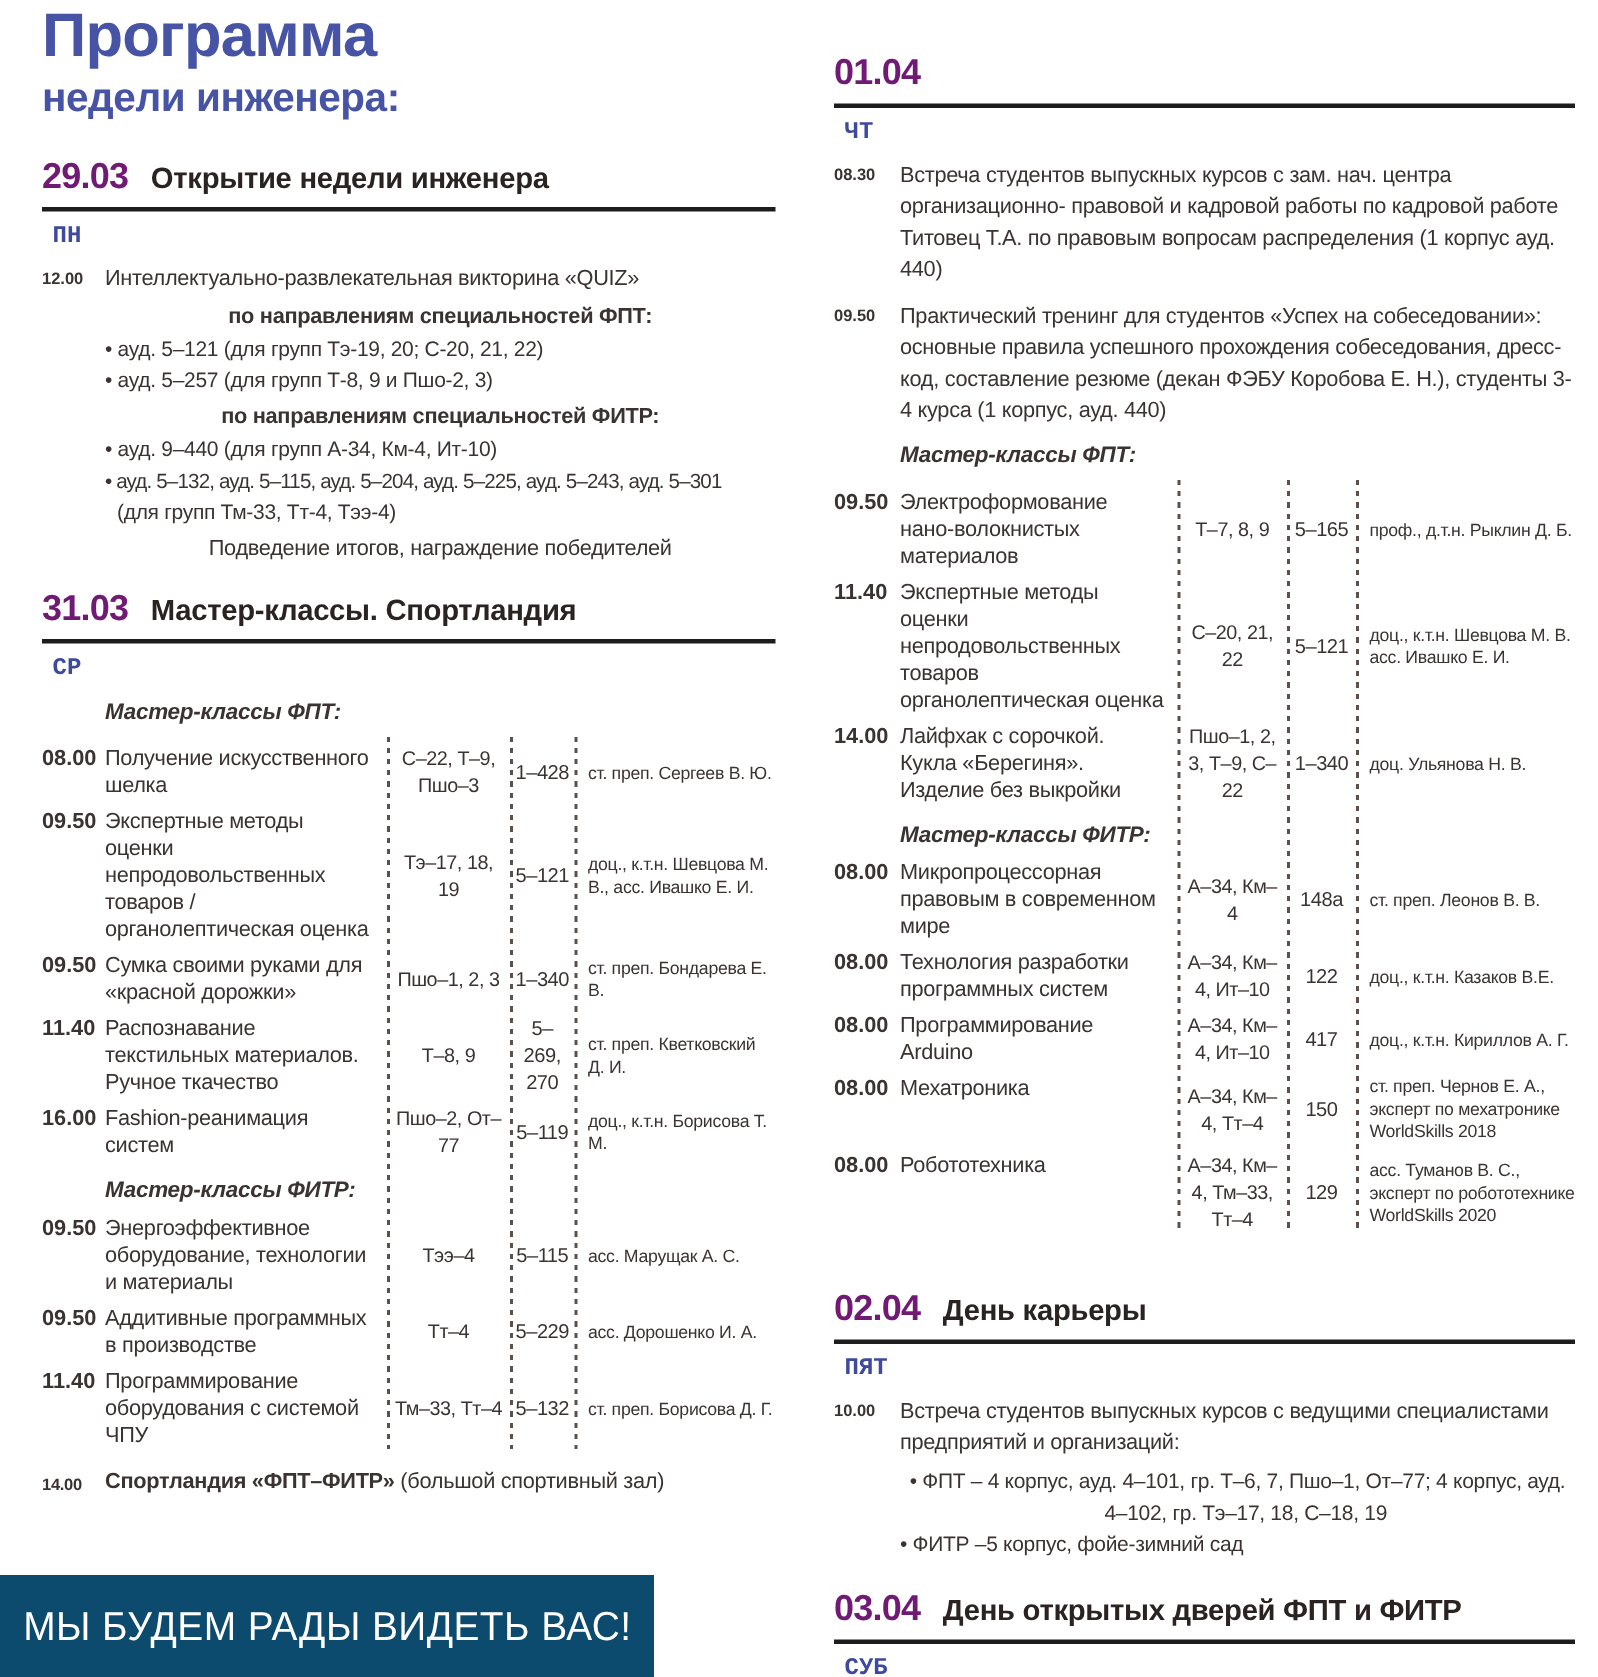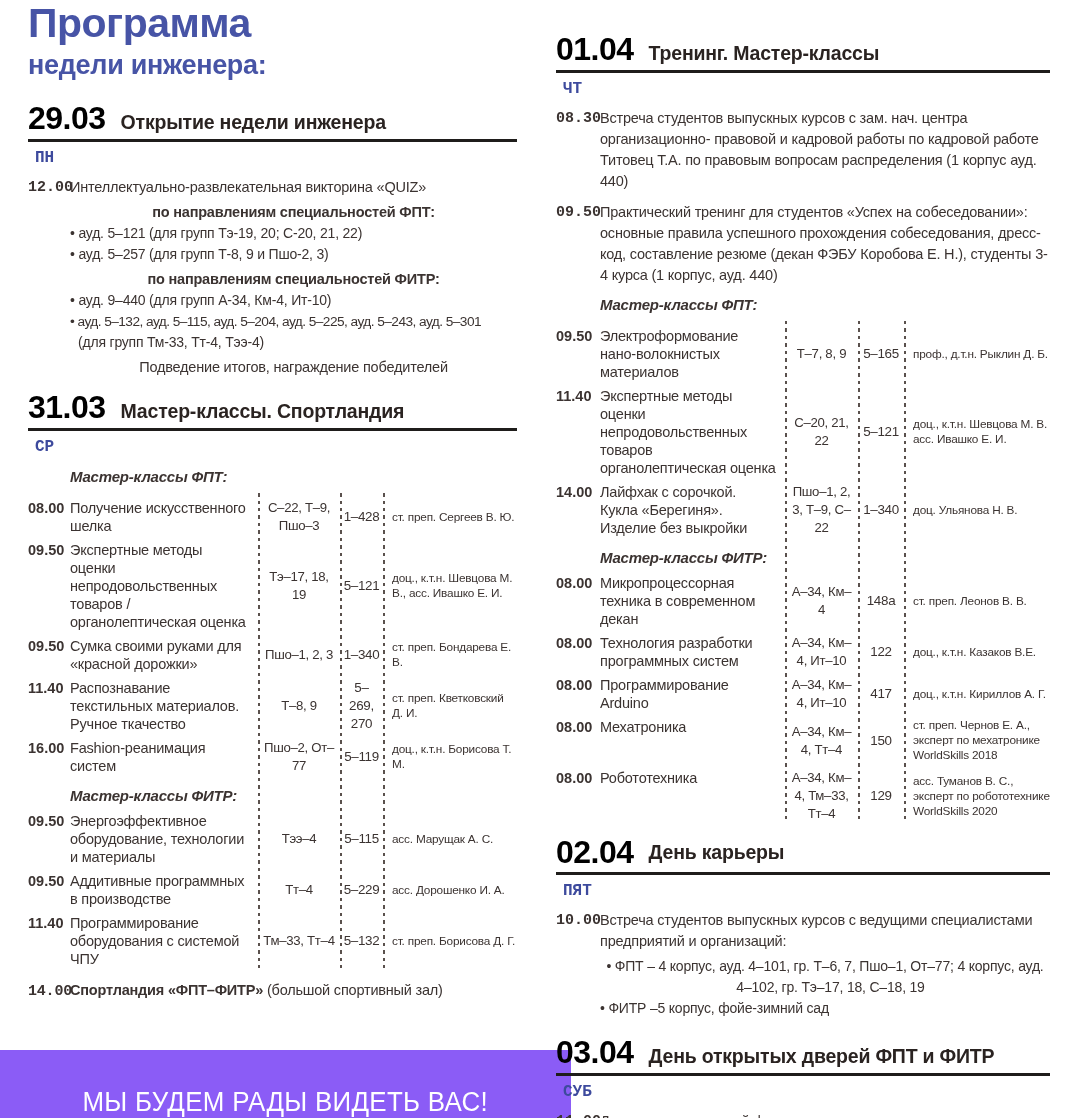--- a/index.html
+++ b/index.html
@@ -10,27 +10,27 @@
   }
   .col{position:absolute;top:0;}
   .col-left{left:28px;width:489px;}
   .col-right{left:556px;width:494px;padding-top:34px;}
 
   .h1{font-size:41px;font-weight:700;color:#4754A6;line-height:46px;letter-spacing:-0.5px;}
   .h2{font-size:27px;font-weight:700;color:#4754A6;line-height:32px;margin-top:3px;letter-spacing:-0.3px;}
 
   .sec{margin-top:0;}
   .sec-head{display:flex;align-items:baseline;gap:15px;border-bottom:3px solid #1f1d1b;padding-bottom:5px;}
-  .sec-date{font-size:32px;font-weight:700;color:#000000;line-height:30px;letter-spacing:-0.5px;}
+  .sec-date{font-size:24px;font-weight:700;color:#701a75;line-height:30px;letter-spacing:-0.5px;}
   .sec-title{font-size:19.5px;font-weight:700;color:#2A2321;letter-spacing:-0.2px;}
   .day{font-size:16px;font-weight:700;color:#3D4A9D;margin:7px 0 0 7px;font-family:Liberation Mono, monospace;}
 
   .event{display:grid;grid-template-columns:42px 1fr;margin-top:10px;}
   .col-right .event{grid-template-columns:44px 1fr;}
-  .time{font-size:15px;font-weight:700;line-height:21px;font-family:Liberation Mono, monospace;}
+  .time{font-size:11px;font-weight:700;line-height:21px;}
   .ebody{font-size:14.5px;line-height:21px;letter-spacing:-0.2px;}
   .ebody p{margin:0;}
   .ebody .mt{margin-top:4px;text-align:center;}
   .bold{font-weight:700;}
   .bullet{padding-left:11px;text-indent:-11px;font-size:14px;}
   .cont{padding-left:8px;font-size:14px;}
   .tightline{white-space:nowrap;letter-spacing:-0.55px;font-size:13.7px;}
 
   .subhead{font-size:15px;font-weight:700;font-style:italic;letter-spacing:-0.2px;}
   .col-left .subhead.outside{margin:12px 0 0 42px;}
@@ -49,27 +49,27 @@
   .c-title{font-size:14.5px;line-height:18px;letter-spacing:-0.2px;padding-right:8px;}
   .c-groups{font-size:13.2px;line-height:18px;letter-spacing:-0.3px;text-align:center;align-self:center;padding:0 5px;}
   .c-room{font-size:13.4px;line-height:18px;letter-spacing:-0.3px;text-align:center;align-self:center;padding:0 3px;}
   .c-teacher{font-size:11.8px;line-height:15px;letter-spacing:-0.2px;align-self:center;padding-left:9px;}
   .subrow{padding:12px 0 2px 42px;}
   .tbl-r .subrow{padding-left:44px;}
 
   .footer-line{display:grid;grid-template-columns:42px 1fr;margin-top:14px;font-size:14.5px;letter-spacing:-0.2px;}
   .footer-line .time{line-height:20px;}
 
-  .banner{position:absolute;left:0;top:1050px;width:571px;height:68px;background:#8b5cf6;
-    display:flex;align-items:flex-end;justify-content:center;}
+  .banner{position:absolute;left:0;top:1050px;width:436px;height:68px;background:#0c4a6e;
+    display:flex;align-items:center;justify-content:center;}
   .banner span{color:#ffffff;font-size:27px;font-weight:400;letter-spacing:0.3px;transform:scaleX(0.96);white-space:nowrap;}
 
   .s-mon .sec-head{margin-top:22px;}
   .s-wed .sec-head{margin-top:14px;}
-  .s-fri .sec-head{margin-top:14px;align-items:center;}
+  .s-fri .sec-head{margin-top:36px;}
   .s-sat .sec-head{margin-top:18px;}
 </style>
 </head>
 <body>
 
 <div class="page">
 
   <div class="col col-left">
 
     <div class="h1">Программа</div>
@@ -183,21 +183,20 @@
 
   <div class="banner">
     <span>МЫ БУДЕМ РАДЫ ВИДЕТЬ ВАС!</span>
   </div>
 
   <div class="col col-right">
 
     <div class="sec s-thu">
       <div class="sec-head">
         <span class="sec-date">01.04</span>
-        <span class="sec-title">Тренинг. Мастер-классы</span>
       </div>
       <div class="day">ЧТ</div>
 
       <div class="event">
         <div class="time">08.30</div>
         <div class="ebody">
           <p>Встреча студентов выпускных курсов с зам. нач. центра организационно- правовой и кадровой работы по кадровой работе Титовец Т.А. по правовым вопросам распределения (1 корпус ауд. 440)</p>
         </div>
       </div>
       <div class="event">
@@ -233,21 +232,21 @@
           <div class="c-title">Лайфхак с сорочкой. Кукла «Берегиня». Изделие без выкройки</div>
           <div class="c-groups">Пшо–1, 2, 3, Т–9, С–22</div>
           <div class="c-room">1–340</div>
           <div class="c-teacher">доц. Ульянова Н. В.</div>
         </div>
 
         <div class="subhead subrow">Мастер-классы ФИТР:</div>
 
         <div class="row">
           <div class="c-time">08.00</div>
-          <div class="c-title">Микропроцессорная техника в современном декан</div>
+          <div class="c-title">Микропроцессорная правовым в современном мире</div>
           <div class="c-groups">А–34, Км–4</div>
           <div class="c-room">148а</div>
           <div class="c-teacher">ст. преп. Леонов В. В.</div>
         </div>
         <div class="row">
           <div class="c-time">08.00</div>
           <div class="c-title">Технология разработки программных систем</div>
           <div class="c-groups">А–34, Км–4, Ит–10</div>
           <div class="c-room">122</div>
           <div class="c-teacher">доц., к.т.н. Казаков В.Е.</div>

